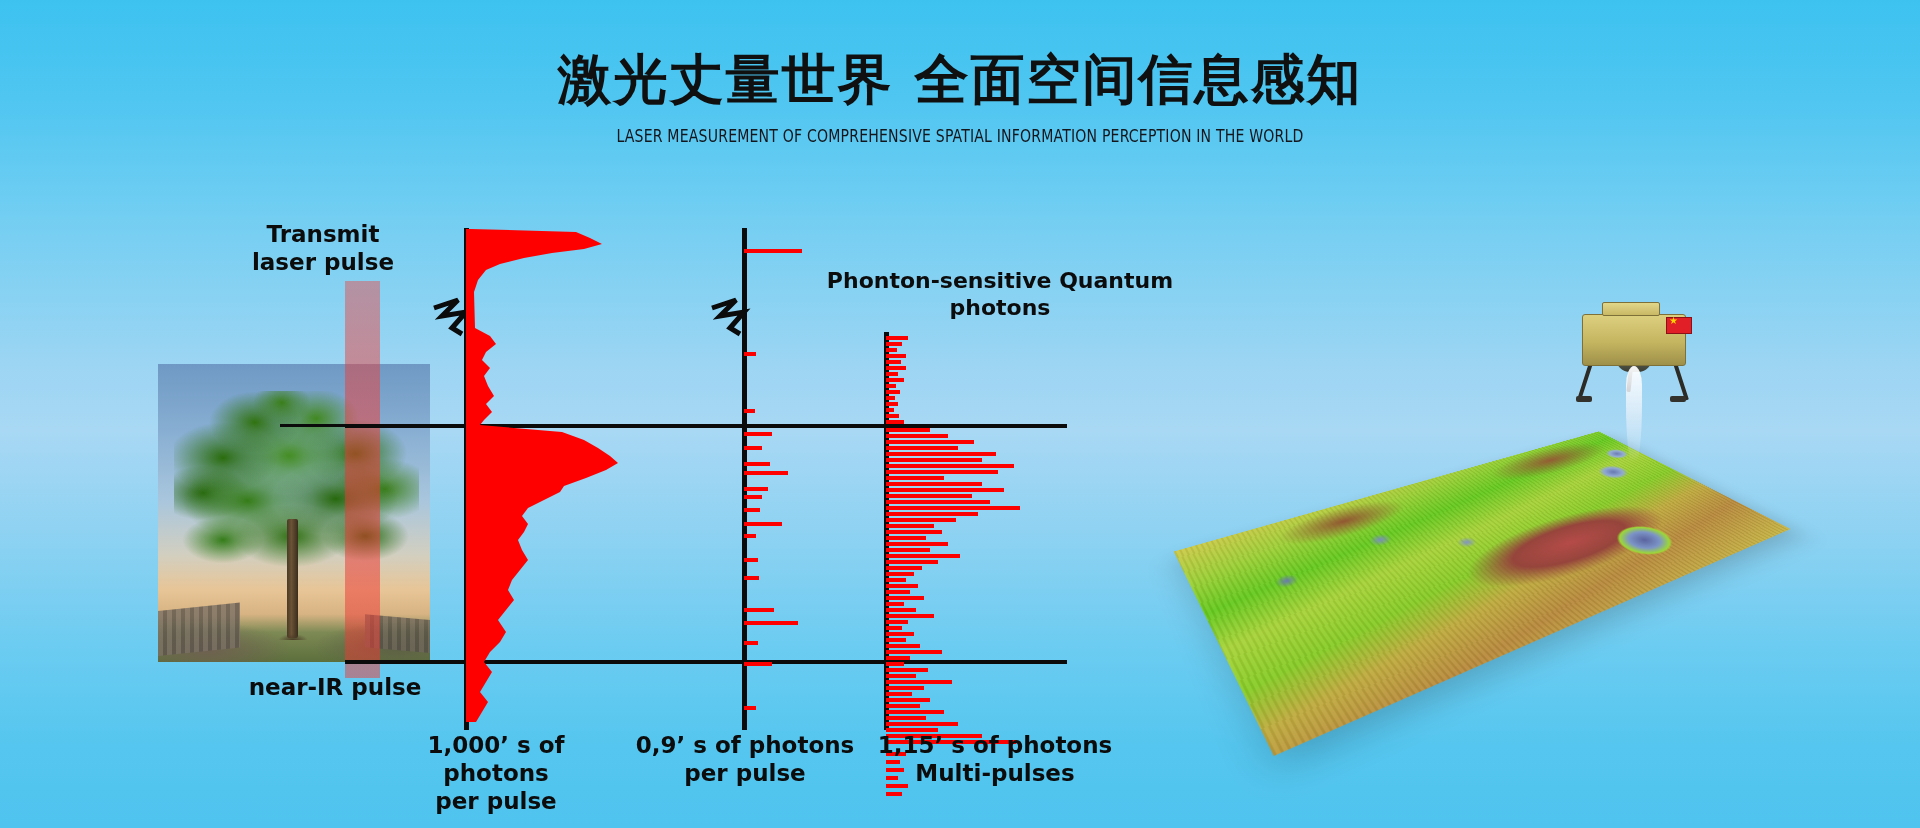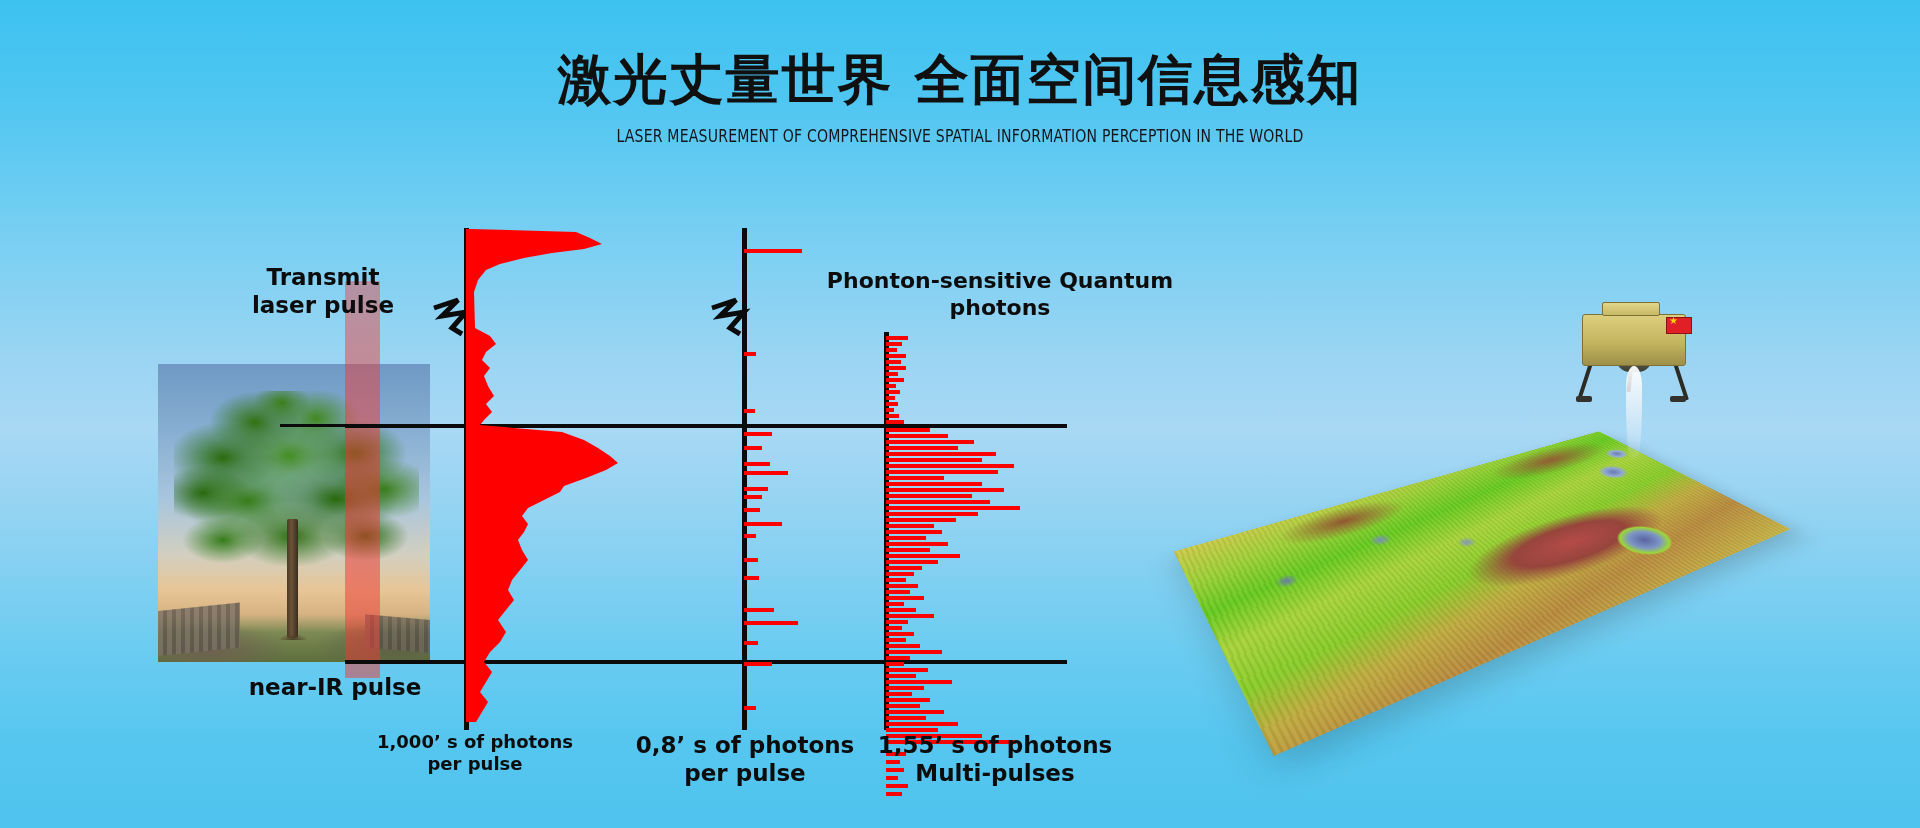--- a/index.html
+++ b/index.html
@@ -170,41 +170,41 @@
   <div id="photo-wrap">
     <div id="photo">
       <div id="canopy"></div>
       <div id="trunk"></div>
       <div id="wall"></div>
       <div id="wall2"></div>
     </div>
   </div>
   <div id="beam"></div>
 
-  <div class="lbl" style="left:218px; top:220px; width:210px; font-size:23px;margin-top:43px;">
+  <div class="lbl" style="left:218px; top:220px; width:210px; font-size:23px;">
     <div>Transmit</div>
     <div>laser pulse</div>
   </div>
 
   <div class="lbl" style="left:200px; top:673px; width:270px; font-size:23px;">near-IR pulse</div>
 
   <div class="hline" style="left:345px; top:424px; width:722px;"></div>
   <div class="hline" style="left:345px; top:660px; width:722px;"></div>
   <div class="hline" style="left:280px; top:424px; width:70px; height:3px;"></div>
 
   <div class="vaxis" style="left:464px; top:228px; height:110px;"></div>
   <div class="vaxis" style="left:464px; top:330px; height:400px;"></div>
   <svg style="position:absolute; left:432px; top:284px; width:44px; height:54px;" viewBox="0 0 44 54">
     <polyline points="2,24 26,16 10,32 34,28 20,44 30,50" fill="none" stroke="#0b0b0b" stroke-width="5" stroke-linejoin="miter" stroke-linecap="butt"></polyline>
   </svg>
   <div class="wf" style="left:466px; top:0; width:220px; height:828px;"><svg width="220" height="828" viewBox="0 0 220 828">
         <path d="M 0,229 L 5,229 L 110,232 L 124,238 L 136,244 L 118,249 L 86,253 L 58,258 L 34,264 L 20,270 L 12,280 L 8,292 L 9,328 L 24,336 L 30,344 L 20,352 L 16,360 L 24,368 L 18,376 L 22,386 L 28,396 L 20,404 L 26,412 L 18,420 L 14,425 L 96,432 L 118,440 L 132,448 L 144,456 L 152,463 L 140,470 L 120,478 L 98,486 L 94,492 L 78,500 L 62,508 L 56,516 L 62,524 L 58,532 L 52,540 L 56,550 L 62,560 L 54,570 L 46,580 L 42,590 L 48,600 L 40,610 L 32,620 L 40,632 L 34,642 L 24,652 L 18,662 L 26,672 L 20,682 L 14,692 L 22,702 L 16,712 L 10,722 L 0,722 Z" fill="#FF0000"></path>
       </svg></div>
 
-  <div class="lbl" style="left:355px; top:731px; width:240px; font-size:18px;">
+  <div class="lbl" style="left:376px; top:731px; width:240px; font-size:23px;">
     <div>1,000’ s of photons</div>
     <div>per pulse</div>
   </div>
 
   <div class="vaxis" style="left:742px; top:228px; height:110px;"></div>
   <div class="vaxis" style="left:742px; top:330px; height:400px;"></div>
   <svg style="position:absolute; left:710px; top:284px; width:44px; height:54px;" viewBox="0 0 44 54">
     <polyline points="2,24 26,16 10,32 34,28 20,44 30,50" fill="none" stroke="#0b0b0b" stroke-width="5" stroke-linejoin="miter" stroke-linecap="butt"></polyline>
   </svg>
   <div class="wf" style="left:744px; top:0; width:200px; height:828px;">
@@ -223,21 +223,21 @@
       <div class="bar" style="left: 0px; top: 558px; width: 14px; background: rgb(255, 0, 0);"></div>
       <div class="bar" style="left: 0px; top: 576px; width: 15px; background: rgb(255, 0, 0);"></div>
       <div class="bar" style="left: 0px; top: 608px; width: 30px; background: rgb(255, 0, 0);"></div>
       <div class="bar" style="left: 0px; top: 621px; width: 54px; background: rgb(255, 0, 0);"></div>
       <div class="bar" style="left: 0px; top: 641px; width: 14px; background: rgb(255, 0, 0);"></div>
       <div class="bar" style="left: 0px; top: 662px; width: 28px; background: rgb(255, 0, 0);"></div>
       <div class="bar" style="left: 0px; top: 706px; width: 12px; background: rgb(255, 0, 0);"></div>
     </div>
 
   <div class="lbl" style="left:630px; top:731px; width:230px; font-size:23px;">
-    <div>0,8’ s of photons</div>
+    <div>0,9’ s of photons</div>
     <div>per pulse</div>
   </div>
 
   <div class="vaxis" style="left:884px; top:332px; height:398px;"></div>
   <div class="wf" style="left:886px; top:0; width:230px; height:828px;">
       <div class="bar" style="left: 0px; top: 336px; width: 22px; background: rgb(255, 0, 0);"></div>
       <div class="bar" style="left: 0px; top: 342px; width: 16px; background: rgb(255, 0, 0);"></div>
       <div class="bar" style="left: 0px; top: 348px; width: 11px; background: rgb(255, 0, 0);"></div>
       <div class="bar" style="left: 0px; top: 354px; width: 20px; background: rgb(255, 0, 0);"></div>
       <div class="bar" style="left: 0px; top: 360px; width: 15px; background: rgb(255, 0, 0);"></div>
@@ -309,21 +309,21 @@
       <div class="bar" style="left: 0px; top: 768px; width: 18px; background: rgb(255, 0, 0);"></div>
       <div class="bar" style="left: 0px; top: 776px; width: 12px; background: rgb(255, 0, 0);"></div>
       <div class="bar" style="left: 0px; top: 784px; width: 22px; background: rgb(255, 0, 0);"></div>
       <div class="bar" style="left: 0px; top: 792px; width: 16px; background: rgb(255, 0, 0);"></div>
     </div>
 
   <div class="lbl" style="left:790px; top:268px; width:420px; font-size:22px;">
     <div>Phonton-sensitive Quantum photons</div>
   </div>
   <div class="lbl" style="left:870px; top:731px; width:250px; font-size:23px;">
-    <div>1,55’ s of photons</div>
+    <div>1,15’ s of photons</div>
     <div>Multi-pulses</div>
   </div>
 
   <div id="terrain-wrap">
     <div id="terrain"></div>
     <div id="lander">
       <div class="leg" style="left:22px;  top:60px; height:42px; transform:rotate(18deg);"></div>
       <div class="leg" style="left:104px; top:60px; height:42px; transform:rotate(-18deg);"></div>
       <div class="leg" style="left:62px;  top:58px; height:34px; transform:rotate(6deg);"></div>
       <div id="lpad1"></div>

